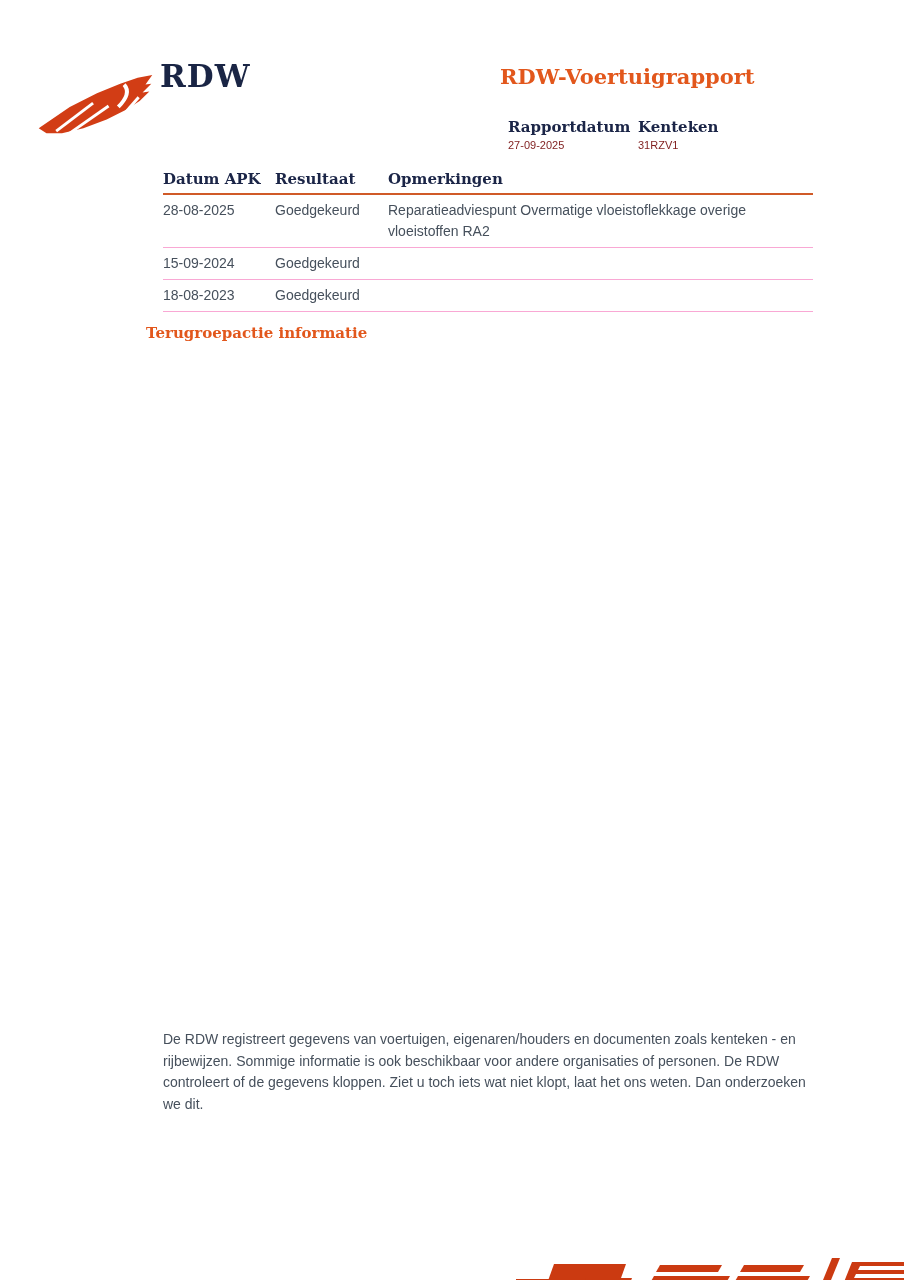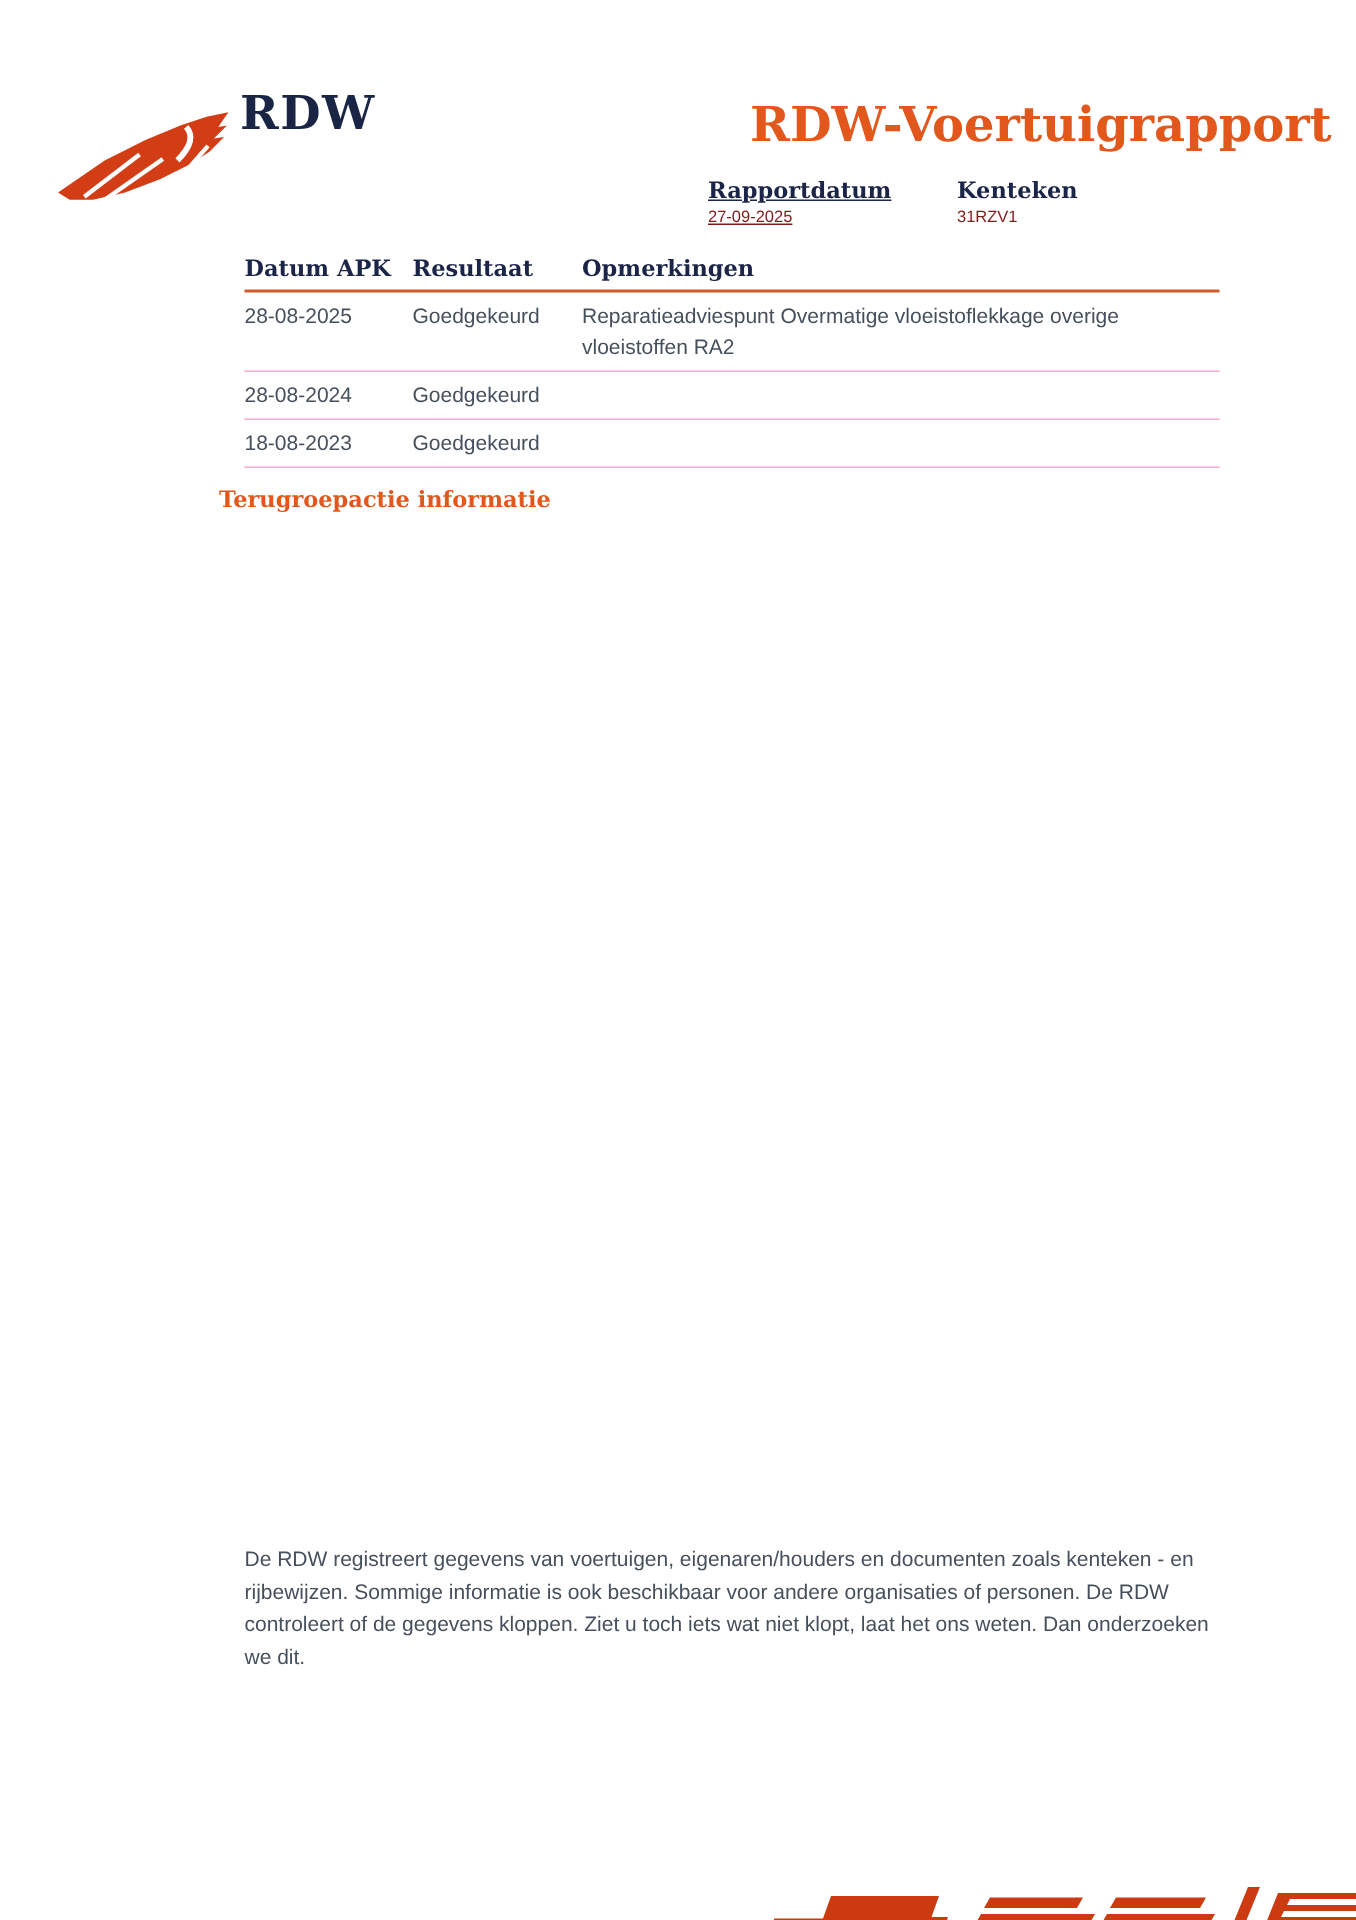--- a/index.html
+++ b/index.html
@@ -32,21 +32,21 @@
     letter-spacing: 1px;
     color: #1a2545;
   }
   .doc-title {
     position: absolute;
     left: 500px;
     top: 42px;
     margin: 0;
     font-family: "DejaVu Serif", serif;
     font-weight: 700;
-    font-size: 32px;
+    font-size: 21px;
     color: #e2571c;
     white-space: nowrap;
   }
 
   
   .meta-label {
     position: absolute;
     top: 96px;
     font-family: "DejaVu Serif", serif;
     font-weight: 700;
@@ -54,21 +54,21 @@
     color: #1b2547;
     white-space: nowrap;
   }
   .meta-value {
     position: absolute;
     top: 117px;
     font-size: 11px;
     color: #7f1d1d;
     white-space: nowrap;
   }
-  .pos-col1 { left: 472px; text-decoration: underline; }
+  .pos-col1 { left: 508px; }
   .pos-col2 { left: 638px; }
 
   
   .apk-table {
     position: absolute;
     left: 163px;
     top: 148px;
     width: 650px;
   }
   .apk-row {
@@ -175,21 +175,21 @@
       <div class="cell">Datum APK</div>
       <div class="cell">Resultaat</div>
       <div class="cell">Opmerkingen</div>
     </div>
     <div class="apk-row apk-data">
       <div class="cell">28-08-2025</div>
       <div class="cell">Goedgekeurd</div>
       <div class="cell">Reparatieadviespunt Overmatige vloeistoflekkage overige vloeistoffen RA2</div>
     </div>
     <div class="apk-row apk-data">
-      <div class="cell">28-08-2024</div>
+      <div class="cell">15-09-2024</div>
       <div class="cell">Goedgekeurd</div>
       <div class="cell"></div>
     </div>
     <div class="apk-row apk-data">
       <div class="cell">18-08-2023</div>
       <div class="cell">Goedgekeurd</div>
       <div class="cell"></div>
     </div>
   </div>
 

